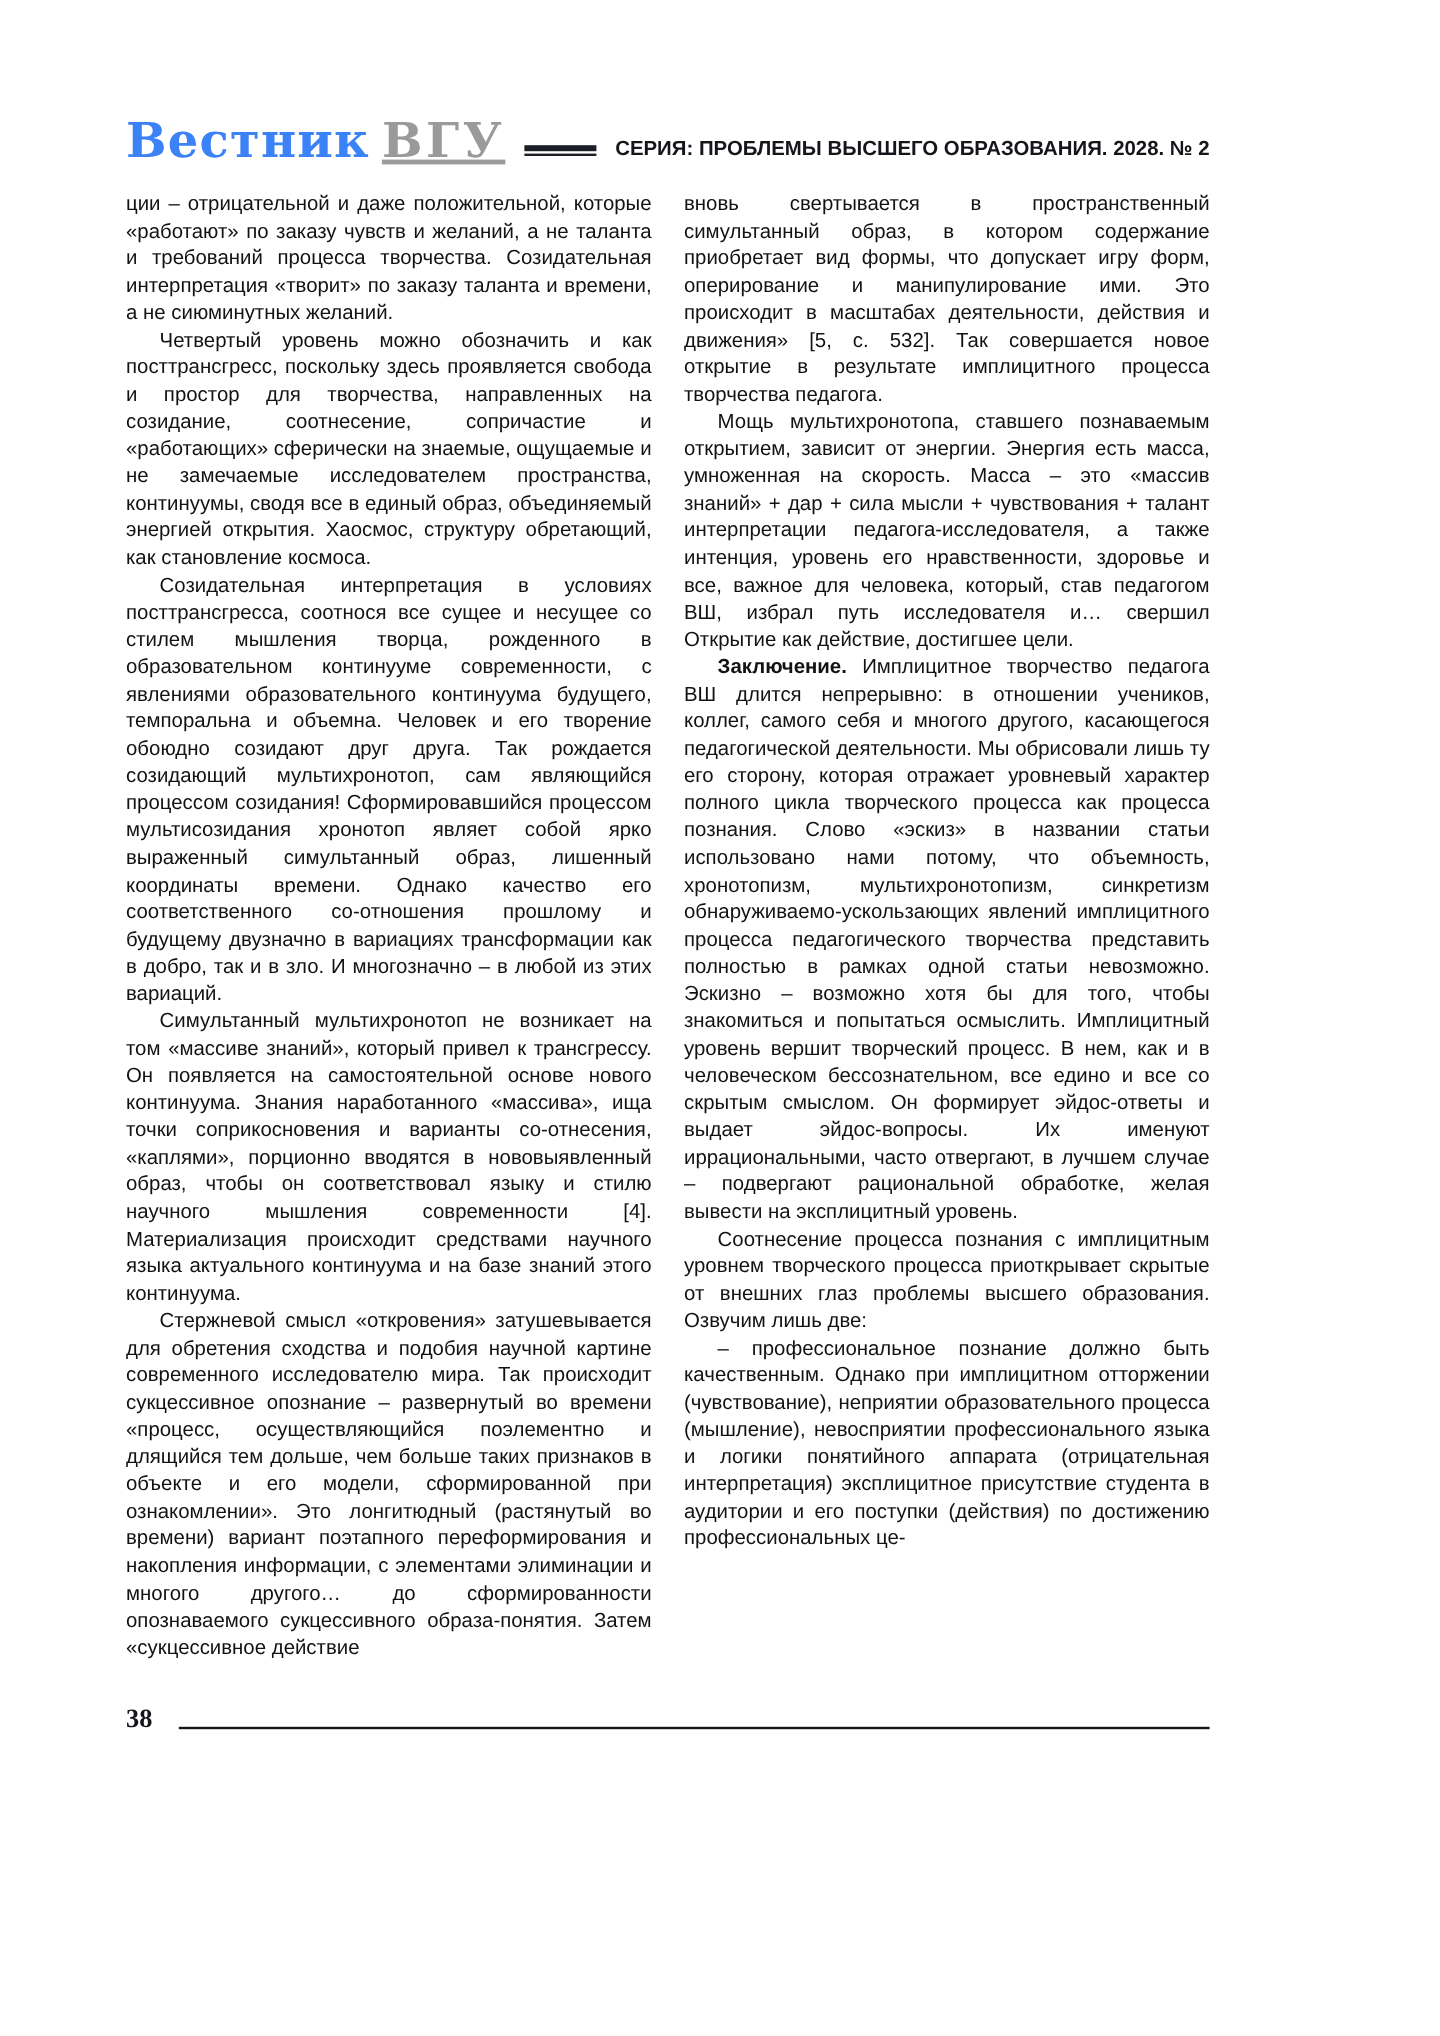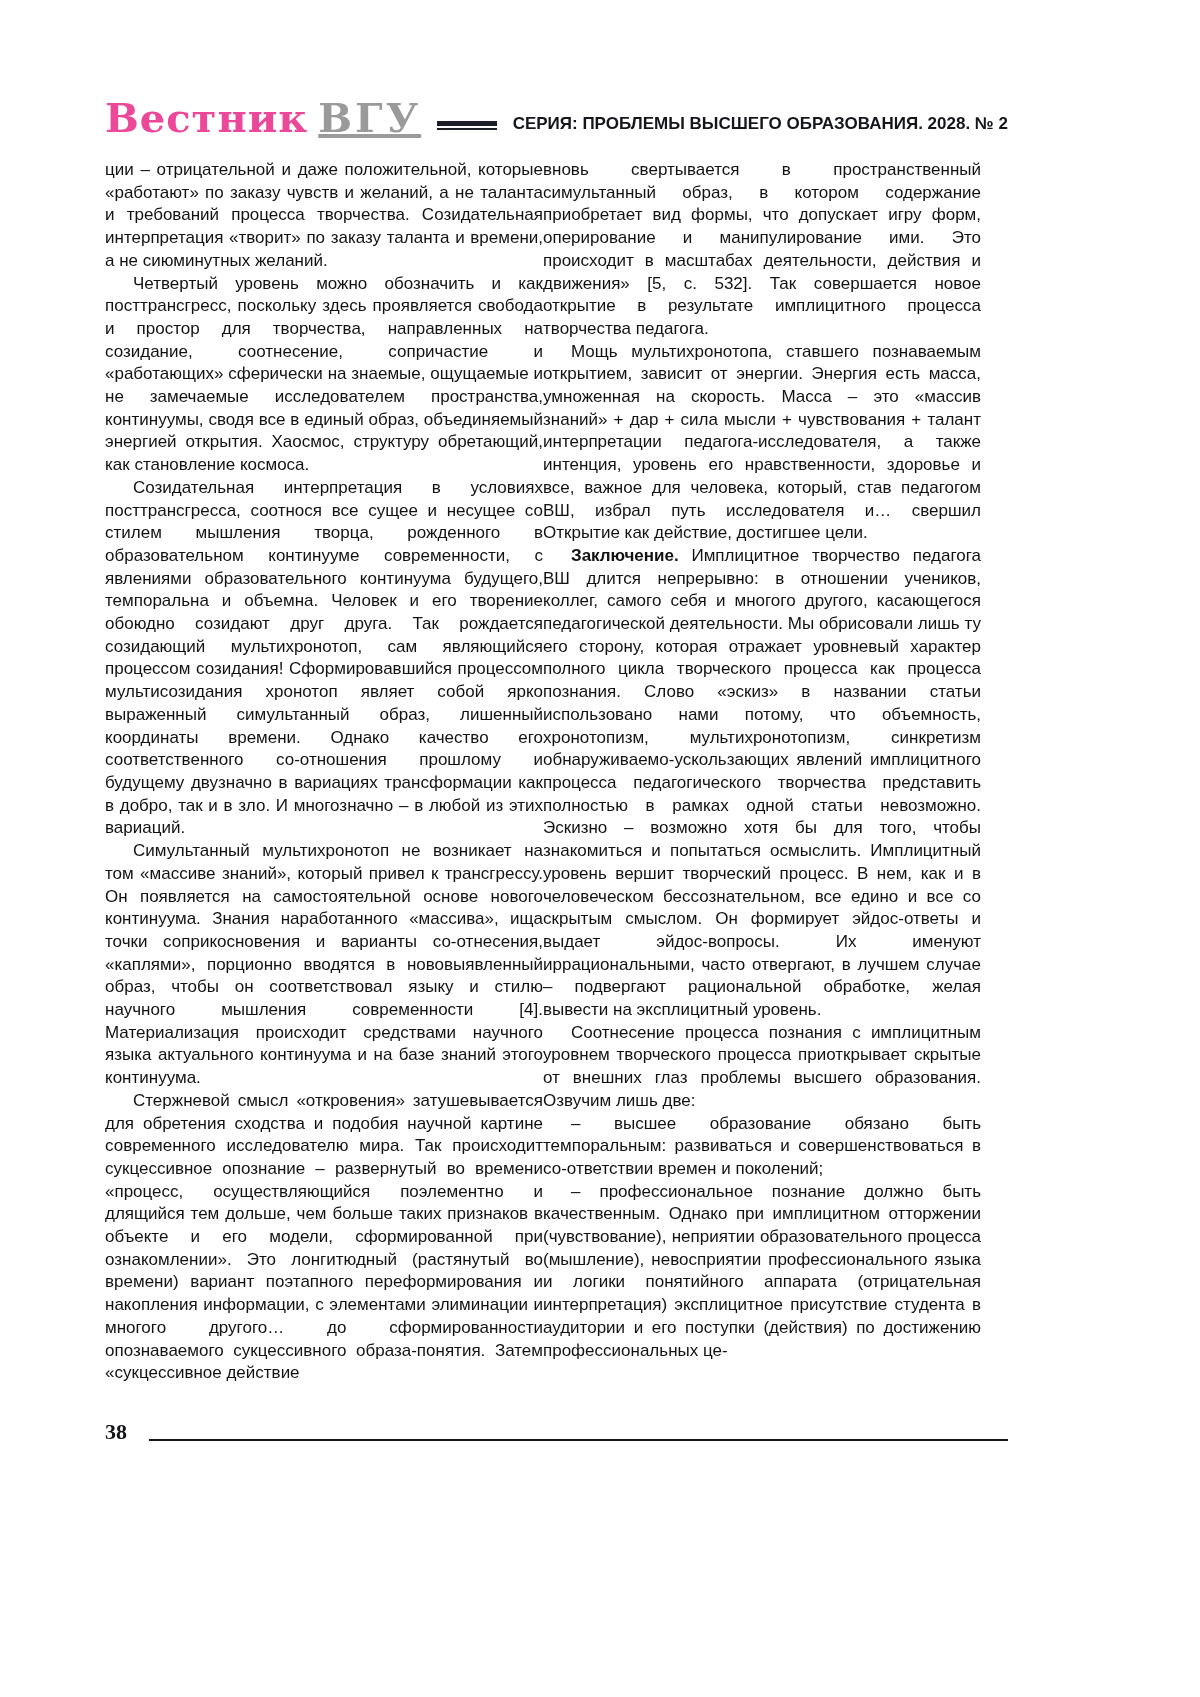--- a/index.html
+++ b/index.html
@@ -24,39 +24,40 @@
       align-items: center;
     }
     .logo {
       font-family: "DejaVu Serif", serif;
       font-weight: 700;
       font-size: 40px;
       line-height: 40px;
       white-space: nowrap;
       letter-spacing: 1px;
     }
-    .logo-vestnik { color: #ec4899; }
+    .logo-vestnik { color: #3b82f6; }
     .logo-vgu { color: #9a9a9a; margin-left: 10px; letter-spacing: 3px; text-decoration: underline; }
     .header-rule {
       flex: 1 1 auto;
       height: 9px;
       border-top: 5px solid #1b1e24;
       border-bottom: 2px solid #1b1e24;
       margin: 14px 16px 0 16px;
       align-self: center;
     }
     .series-title {
       font-weight: 700;
       font-size: 17px;
       white-space: nowrap;
       margin-top: 12px;
       color: #14161b;
     }
     .columns {
       display: flex;
+      gap: 27px;
       margin-top: 21px;
     }
     .col {
       width: calc(50% - 13.5px);
       font-size: 17px;
       line-height: 22.7px;
       text-align: justify;
       -webkit-hyphens: auto;
       hyphens: auto;
       color: #121212;
@@ -108,21 +109,20 @@
         <p>Созидательная интерпретация в условиях посттрансгресса, соотнося все сущее и несущее со стилем мышления творца, рожденного в образовательном континууме современности, с явлениями образовательного континуума будущего, темпоральна и объемна. Человек и его творение обоюдно созидают друг друга. Так рождается созидающий мультихронотоп, сам являющийся процессом созидания! Сформировавшийся процессом мультисозидания хронотоп являет собой ярко выраженный симультанный образ, лишенный координаты времени. Однако качество его соответственного со-отношения прошлому и будущему двузначно в вариациях трансформации как в добро, так и в зло. И многозначно – в любой из этих вариаций.</p>
         <p>Симультанный мультихронотоп не возникает на том «массиве знаний», который привел к трансгрессу. Он появляется на самостоятельной основе нового континуума. Знания наработанного «массива», ища точки соприкосновения и варианты со-отнесения, «каплями», порционно вводятся в нововыявленный образ, чтобы он соответствовал языку и стилю научного мышления современности [4]. Материализация происходит средствами научного языка актуального континуума и на базе знаний этого континуума.</p>
         <p>Стержневой смысл «откровения» затушевывается для обретения сходства и подобия научной картине современного исследователю мира. Так происходит сукцессивное опознание – развернутый во времени «процесс, осуществляющийся поэлементно и длящийся тем дольше, чем больше таких признаков в объекте и его модели, сформированной при ознакомлении». Это лонгитюдный (растянутый во времени) вариант поэтапного переформирования и накопления информации, с элементами элиминации и многого другого… до сформированности опознаваемого сукцессивного образа-понятия. Затем «сукцессивное действие</p>
       </section>
 
       <section class="col">
         <p class="noindent">вновь свертывается в пространственный симультанный образ, в котором содержание приобретает вид формы, что допускает игру форм, оперирование и манипулирование ими. Это происходит в масштабах деятельности, действия и движения» [5, с. 532]. Так совершается новое открытие в результате имплицитного процесса творчества педагога.</p>
         <p>Мощь мультихронотопа, ставшего познаваемым открытием, зависит от энергии. Энергия есть масса, умноженная на скорость. Масса – это «массив знаний» + дар + сила мысли + чувствования + талант интерпретации педагога-исследователя, а также интенция, уровень его нравственности, здоровье и все, важное для человека, который, став педагогом ВШ, избрал путь исследователя и… свершил Открытие как действие, достигшее цели.</p>
         <p><b class="lead">Заключение.</b> <span>Имплицитное творчество педагога ВШ длится непрерывно: в отношении учеников, коллег, самого себя и многого другого, касающегося педагогической деятельности. Мы обрисовали лишь ту его сторону, которая отражает уровневый характер полного цикла творческого процесса как процесса познания. Слово «эскиз» в названии статьи использовано нами потому, что объемность, хронотопизм, мультихронотопизм, синкретизм обнаруживаемо-ускользающих явлений имплицитного процесса педагогического творчества представить полностью в рамках одной статьи невозможно. Эскизно – возможно хотя бы для того, чтобы знакомиться и попытаться осмыслить. Имплицитный уровень вершит творческий процесс. В нем, как и в человеческом бессознательном, все едино и все со скрытым смыслом. Он формирует эйдос-ответы и выдает эйдос-вопросы. Их именуют иррациональными, часто отвергают, в лучшем случае – подвергают рациональной обработке, желая вывести на эксплицитный уровень.</span></p>
         <p>Соотнесение процесса познания с имплицитным уровнем творческого процесса приоткрывает скрытые от внешних глаз проблемы высшего образования. Озвучим лишь две:</p>
-        <p>– высшее образование обязано быть темпоральным: развиваться и совершенствоваться в со-ответствии времен и поколений;</p>
         <p>– профессиональное познание должно быть качественным. Однако при имплицитном отторжении (чувствование), неприятии образовательного процесса (мышление), невосприятии профессионального языка и логики понятийного аппарата (отрицательная интерпретация) эксплицитное присутствие студента в аудитории и его поступки (действия) по достижению профессиональных це-</p>
       </section>
     </main>
 
   </div>
 
   <footer class="page-footer">
     <span class="page-number">38</span>
     <span class="footer-rule"></span>
   </footer>

